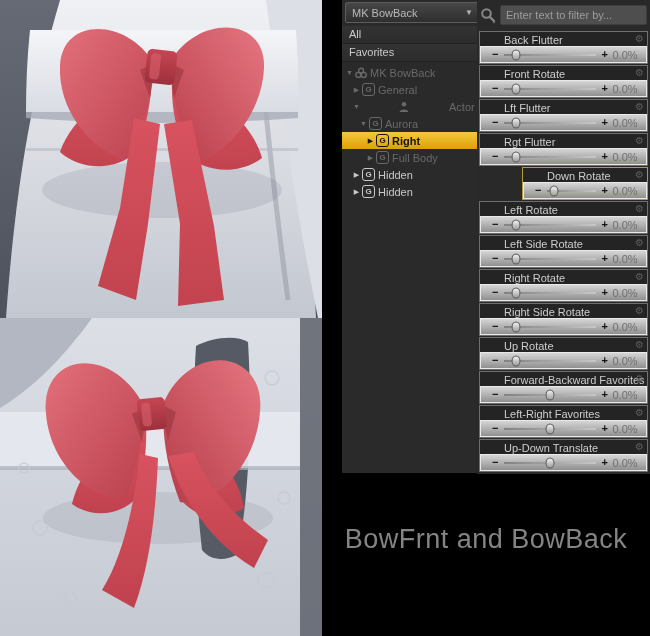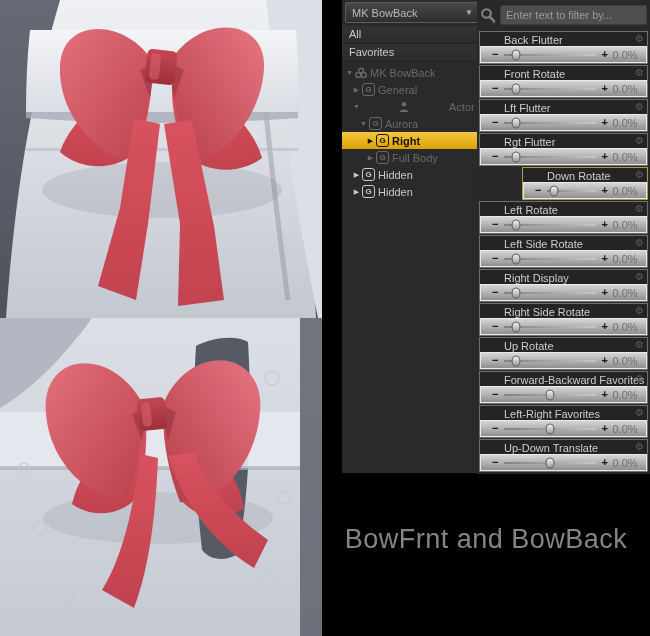--- a/index.html
+++ b/index.html
@@ -355,21 +355,21 @@
       <span class="minus">−</span>
       <span class="track">
         <span class="thumb" style="left: 13%;"></span>
       </span>
       <span class="plus">+</span>
       <span class="sval">0.0%</span>
     </div>
   </div>
         <div class="block">
     <div class="shead">
-      <span class="slabel">Right Display</span>
+      <span class="slabel">Right Rotate</span>
       <span class="gear">⚙</span>
     </div>
     <div class="srow">
       <span class="minus">−</span>
       <span class="track">
         <span class="thumb" style="left: 13%;"></span>
       </span>
       <span class="plus">+</span>
       <span class="sval">0.0%</span>
     </div>

